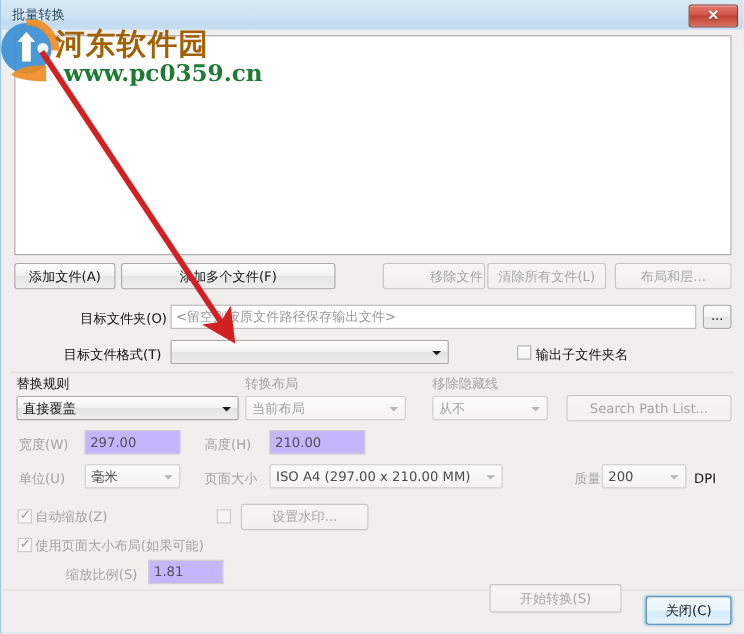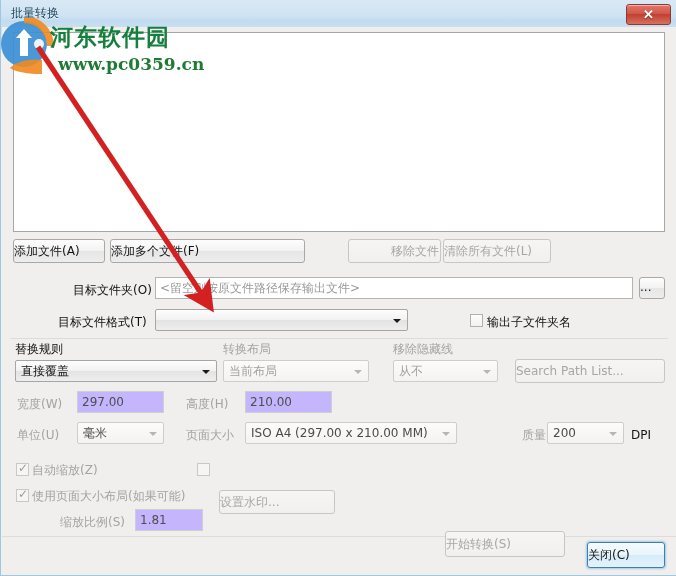--- a/index.html
+++ b/index.html
@@ -99,21 +99,21 @@
 
   
   .btn {
     position: absolute;
     box-sizing: border-box;
     border: 1px solid #a8a8a8;
     border-radius: 3px;
     background: linear-gradient(to bottom, #fdfdfd 0%, #f3f3f3 48%, #e6e6e6 52%, #ededed 100%);
     color: #141414;
     font-size: 12px;
-    text-align: left;
+    text-align: center;
     line-height: 22px;
     height: 24px;
     cursor: pointer;
     white-space: nowrap;
     overflow: hidden;
   }
   .btn.disabled {
     color: #a6a6a6;
     border-color: #c6c6c6;
     background: linear-gradient(to bottom, #f6f5f4 0%, #f1f0ee 100%);
@@ -215,31 +215,31 @@
     left: 0;
     top: 22px;
     width: 220px;
     height: 62px;
     pointer-events: none;
   }
   .wm-text1 {
     position: absolute;
     left: 50px;
     top: 0px;
-    font-size: 23px;
+    font-size: 27px;
     font-weight: bold;
-    color: #15803d;
+    color: #a16207;
     letter-spacing: 1px;
     font-family: "DejaVu Sans", "Liberation Sans", sans-serif;
   }
   .wm-text2 {
     position: absolute;
     left: 58px;
     top: 32px;
-    font-size: 17px;
+    font-size: 21px;
     font-weight: bold;
     color: #1f7a33;
     font-family: "DejaVu Serif", "Liberation Serif", serif;
   }
   .wm-mark {
     position: absolute;
     left: -2px;
     top: -4px;
     width: 62px;
     height: 62px;
@@ -275,20 +275,21 @@
     </div>
 
     <div class="client">
 
       <div class="filelist"></div>
 
       <div class="btn" style="left:11px;  top:212px; width:92px;">添加文件(A)</div>
       <div class="btn" style="left:108px; top:212px; width:195px;">添加多个文件(F)</div>
       <div class="btn disabled" style="left:346px; top:212px; width:93px;padding-left:42px;">移除文件(V)</div>
       <div class="btn disabled" style="left:441px; top:212px; width:108px;">清除所有文件(L)</div>
+      <div class="btn disabled" style="left:557px; top:212px; width:106px;">布局和层...</div>
 
       <div class="lbl" style="left:71px; top:255px;">目标文件夹(O)</div>
       <div class="input placeholder" style="left:153px; top:250px; width:478px;">&lt;留空则按原文件路径保存输出文件&gt;</div>
       <div class="btn" style="left:637px; top:250px; width:26px; height:22px; line-height:19px;">...</div>
 
       <div class="lbl" style="left:56px; top:287px;">目标文件格式(T)</div>
       <div class="combo" style="left:153px; top:282px; width:253px;">
         <span class="arrow"></span>
       </div>
       <div class="chk" style="left:468px; top:287px;"></div>
@@ -339,21 +340,21 @@
         <span class="arrow"></span>
       </div>
       <div class="lbl" style="left:629px; top:400px; color:#141414;">DPI</div>
 
       <div class="chk dim" style="left:14px; top:436px;">
         <span class="tick">✓</span>
       </div>
       <div class="lbl dim" style="left:30px; top:435px;">自动缩放(Z)</div>
 
       <div class="chk dim" style="left:195px; top:436px;"></div>
-      <div class="btn disabled" style="left:217px; top:431px; width:116px;margin-top:32px;">设置水印...</div>
+      <div class="btn disabled" style="left:217px; top:431px; width:116px;">设置水印...</div>
 
       <div class="chk dim" style="left:14px; top:462px;">
         <span class="tick">✓</span>
       </div>
       <div class="lbl dim" style="left:30px; top:461px;">使用页面大小布局(如果可能)</div>
 
       <div class="lbl dim" style="left:58px; top:487px;">缩放比例(S)</div>
       <div class="input readonlyval" style="left:133px; top:482px; width:68px;">1.81</div>
 
       <div class="hr-sep" style="left:0px; top:509px; width:674px;"></div>

